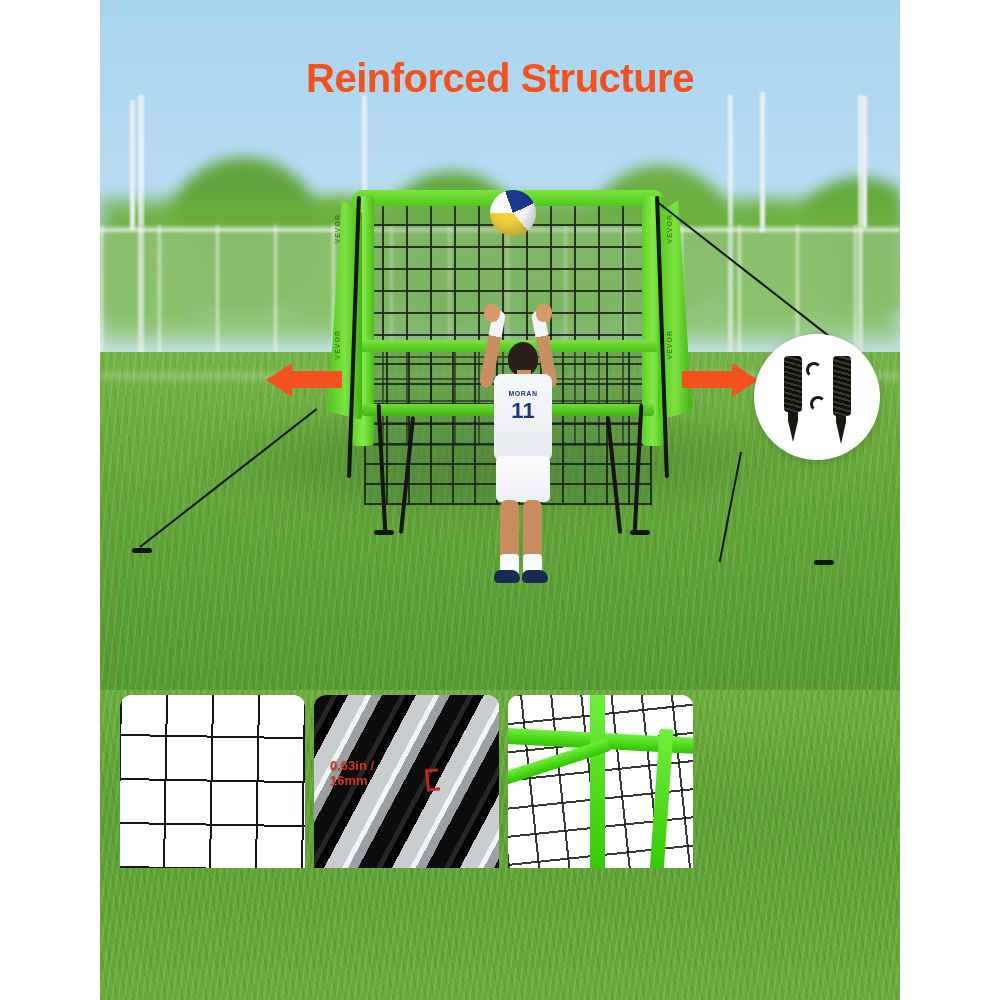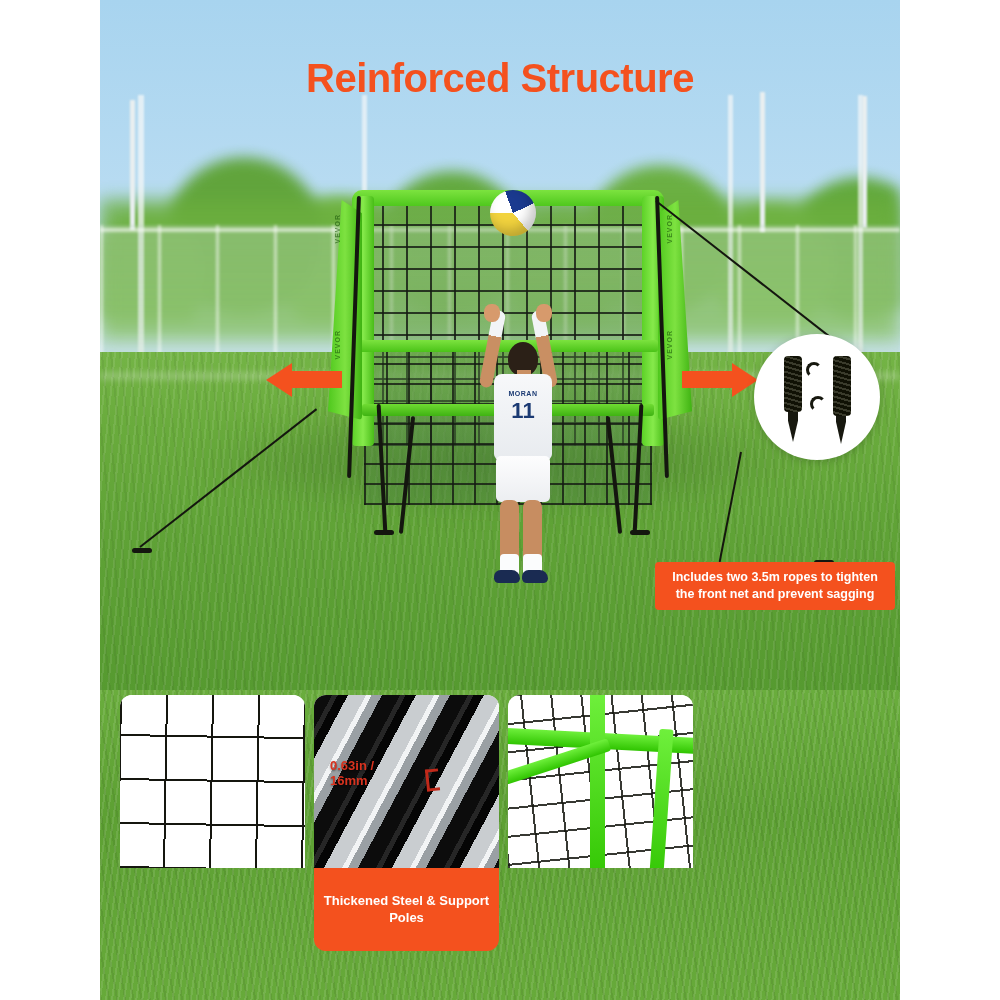--- a/index.html
+++ b/index.html
@@ -392,42 +392,40 @@
     <div class="anchor-inset">
       <div class="stake" style="left:34px;top:26px;height:82px;"></div>
       <div class="stake-coil" style="left:30px;top:22px;height:56px;"></div>
       <div class="stake-hook" style="left:52px;top:28px;"></div>
       <div class="stake" style="left:82px;top:24px;height:86px;"></div>
       <div class="stake-coil" style="left:79px;top:22px;height:60px;"></div>
       <div class="stake-hook" style="left:56px;top:62px;"></div>
     </div>
   </div>
 
-  <div class="rope-callout">Includes two 3.5m ropes to tighten the front net and prevent sagging</div>
 
   <div class="grassband"></div>
 
   <div class="cards">
 
     <div class="card">
       <div class="card-img">
         <div class="c1"></div>
       </div>
     </div>
 
     <div class="card">
       <div class="card-img">
         <div class="c2"></div>
         <div class="c2-label">
           <span>0.63in /</span><br>
           <span>16mm</span>
         </div>
         <div class="c2-bracket"></div>
       </div>
-      <div class="card-label">Thickened Steel &amp; Support Poles</div>
     </div>
 
     <div class="card">
       <div class="card-img">
         <div class="c3"></div>
         <div class="strap" style="left:-6px;top:38px;width:200px;height:16px;transform:rotate(3deg);"></div>
         <div class="strap" style="left:82px;top:-4px;width:15px;height:200px;"></div>
         <div class="strap" style="left:-6px;top:60px;width:110px;height:13px;transform:rotate(-18deg);"></div>
         <div class="strap" style="left:146px;top:34px;width:14px;height:160px;transform:rotate(4deg);"></div>
       </div>

